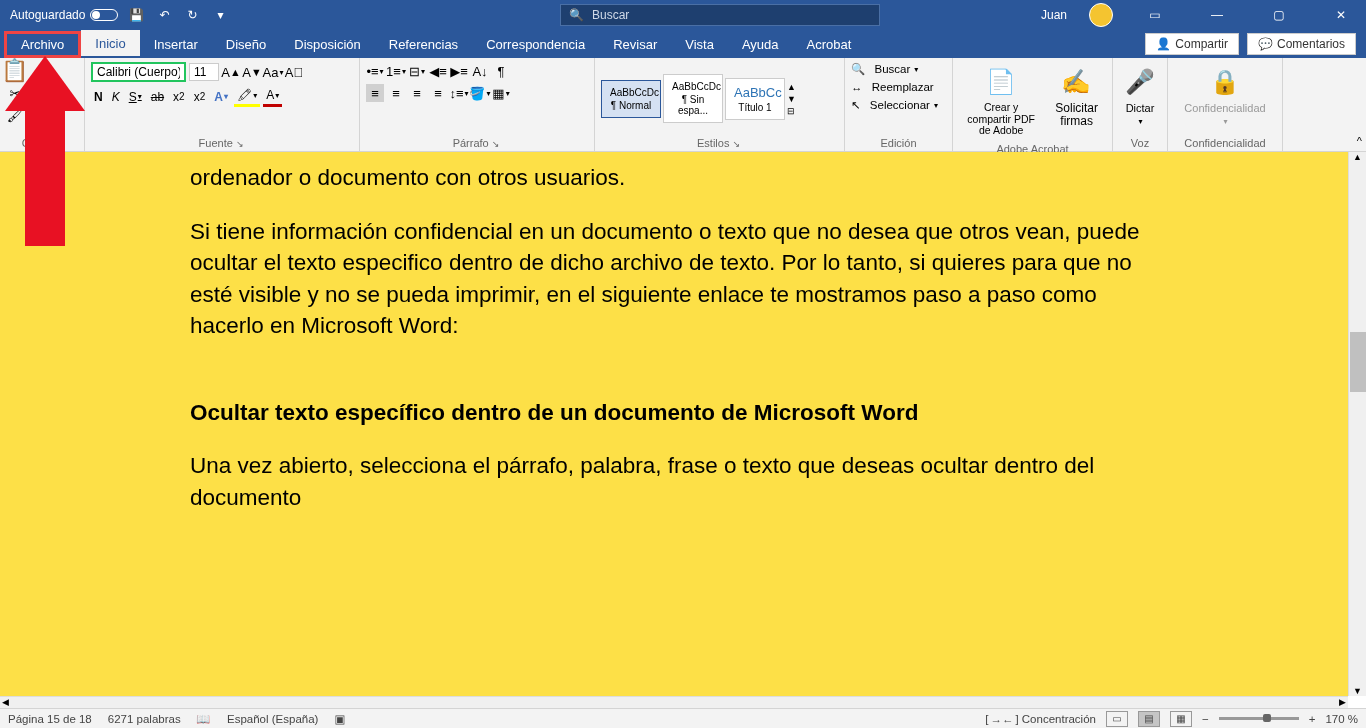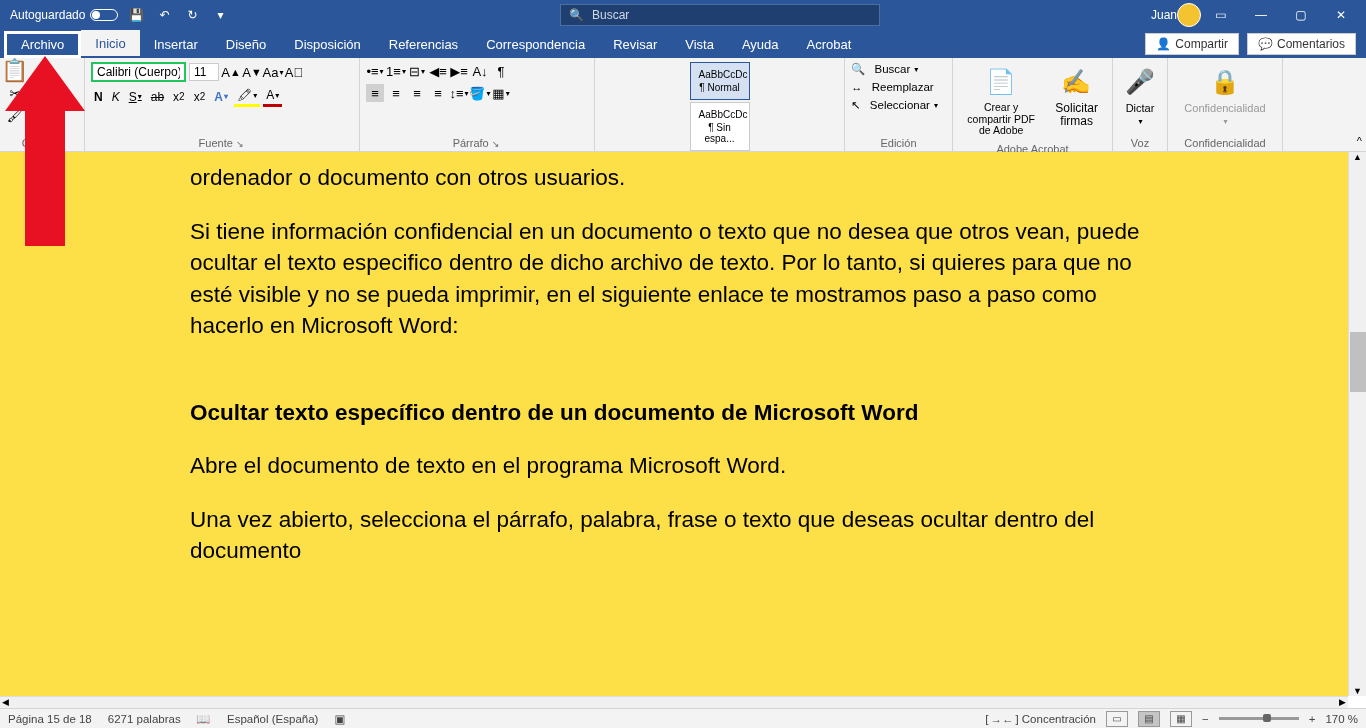--- a/index.html
+++ b/index.html
@@ -5,26 +5,26 @@
 *{margin:0;padding:0;box-sizing:border-box;font-family:"Segoe UI",Arial,sans-serif}
 body{width:1366px;height:728px;overflow:hidden;background:#fff;position:relative}
 .titlebar{height:30px;background:#2b579a;display:flex;align-items:center;color:#fff;font-size:12px;position:relative}
 .tb-left{display:flex;align-items:center;gap:8px;padding-left:10px}
 .autosave{display:flex;align-items:center;gap:5px}
 .toggle{width:28px;height:12px;border:1px solid #fff;border-radius:6px;position:relative}
 .toggle::after{content:"";position:absolute;left:1px;top:1px;width:8px;height:8px;background:#fff;border-radius:50%}
 .qat-icon{width:20px;height:20px;display:flex;align-items:center;justify-content:center;cursor:pointer}
 .tb-center{position:absolute;left:50%;transform:translateX(-100%);top:0;height:30px;display:flex;align-items:center}
 .search-box{position:absolute;left:560px;top:4px;width:320px;height:22px;background:#1e3f6f;border:1px solid #4a6fa5;display:flex;align-items:center;padding:0 8px;gap:8px;color:#cfd9e8;font-size:12px}
-.tb-right{position:absolute;right:0;display:flex;align-items:center;gap:0;padding-right:5px}
+.tb-right{position:absolute;right:0;display:flex;align-items:center;gap:22px;padding-right:5px}
 .avatar{width:24px;height:24px;border-radius:50%;background:#f4c430;border:1px solid #fff}
 .win-btn{width:40px;height:30px;display:flex;align-items:center;justify-content:center;cursor:pointer}
 .tabs{height:28px;background:#2b579a;display:flex;align-items:flex-end;padding-left:4px;position:relative}
 .tab{padding:5px 14px;color:#fff;font-size:13px;cursor:pointer;height:28px;display:flex;align-items:center}
-.tab.archivo{border:3px solid #ffffff;background:#2b579a;height:27px}
+.tab.archivo{border:3px solid #ef4444;background:#2b579a;height:27px}
 .tab.active{background:#f3f3f3;color:#2b579a;border-bottom:2px solid #2b579a}
 .tabs-right{position:absolute;right:10px;top:0;display:flex;gap:8px;align-items:center;height:28px}
 .share-btn{background:#fff;color:#333;padding:3px 10px;font-size:12px;border:1px solid #ccc;display:flex;align-items:center;gap:4px}
 .ribbon{height:94px;background:#f3f3f3;border-bottom:1px solid #d4d4d4;display:flex;position:relative}
 .arrow-annotation{position:absolute;left:10px;top:56px;width:70px;height:190px;z-index:100}
 .arrow-head{width:0;height:0;border-left:40px solid transparent;border-right:40px solid transparent;border-bottom:55px solid #e81123;margin-left:-5px}
 .arrow-body{width:40px;height:135px;background:#e81123;margin-left:15px}
 .rgroup{border-right:1px solid #d4d4d4;display:flex;flex-direction:column;justify-content:space-between;padding:4px 6px 2px}
 .rgroup-label{font-size:11px;color:#666;text-align:center;padding-top:2px}
 .rgroup-content{flex:1;display:flex;flex-direction:column;gap:4px}
@@ -171,21 +171,21 @@
         <div class="ico">≡</div>
         <div class="ico">↕≡<span class="dd">▾</span></div>
         <div class="ico">🪣<span class="dd">▾</span></div>
         <div class="ico">▦<span class="dd">▾</span></div>
       </div>
     </div>
     <div class="rgroup-label"><span>Párrafo</span> <span class="launcher">↘</span></div>
   </div>
 
   <div class="rgroup" style="width:250px">
-    <div class="rgroup-content" style="flex-direction:column;gap:2px;align-items:center">
+    <div class="rgroup-content" style="flex-direction:row;gap:2px;align-items:center">
       <div class="style-box sel">
         <div class="style-preview">AaBbCcDc</div>
         <div>¶ Normal</div>
       </div>
       <div class="style-box">
         <div class="style-preview">AaBbCcDc</div>
         <div>¶ Sin espa...</div>
       </div>
       <div class="style-box">
         <div class="style-preview" style="color:#2e74b5;font-size:13px">AaBbCc</div>
@@ -248,21 +248,20 @@
 <div class="arrow-annotation">
   <div class="arrow-head"></div>
   <div class="arrow-body"></div>
 </div>
 
 <div class="document">
   <div class="doc-content">
     <p class="para" style="margin-top:10px">ordenador o documento con otros usuarios.</p>
     <p class="para">Si tiene información confidencial en un documento o texto que no desea que otros vean, puede ocultar el texto especifico dentro de dicho archivo de texto. Por lo tanto, si quieres para que no esté visible y no se pueda imprimir, en el siguiente enlace te mostramos paso a paso como hacerlo en Microsoft Word:</p>
     <p class="para bold" style="margin-top:55px">Ocultar texto específico dentro de un documento de Microsoft Word</p>
-    <p class="para">Abre el documento de texto en el programa Microsoft Word.</p>
     <p class="para">Una vez abierto, selecciona el párrafo, palabra, frase o texto que deseas ocultar dentro del documento</p>
   </div>
 </div>
 
 <div class="scroll-v">
   <div style="text-align:center;font-size:9px">▲</div>
   <div class="scroll-thumb"></div>
   <div style="position:absolute;bottom:0;width:100%;text-align:center;font-size:9px">▼</div>
 </div>
 <div class="scroll-h">

